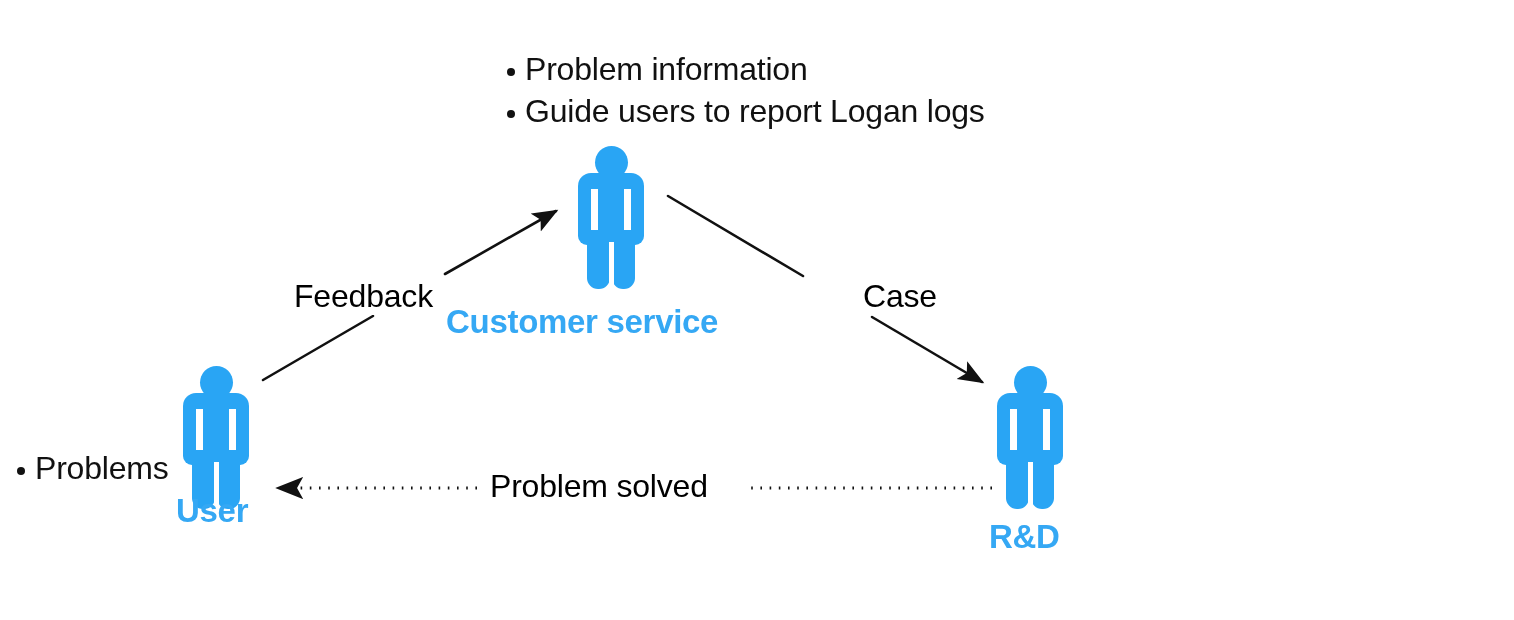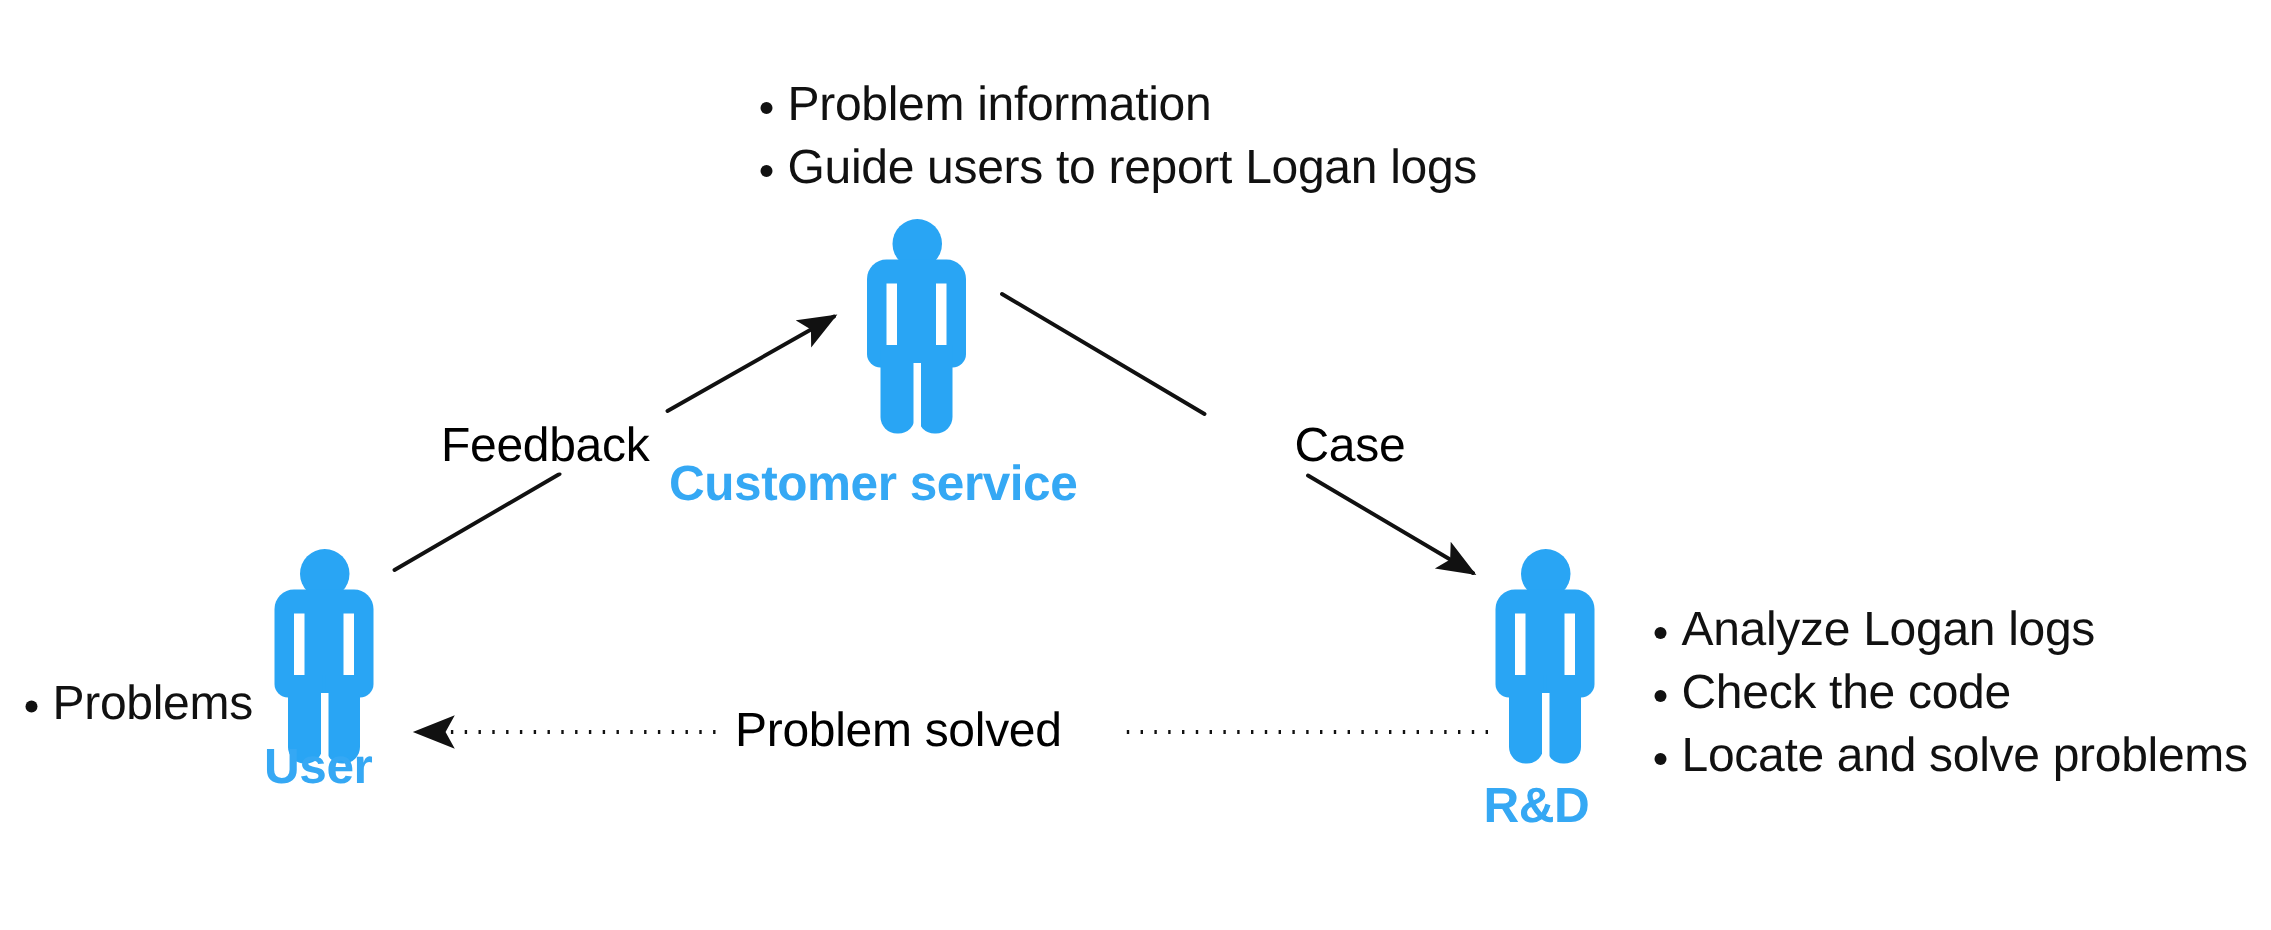--- a/index.html
+++ b/index.html
@@ -192,25 +192,20 @@
     <div class="body"></div>
     <div class="gap-l"></div>
     <div class="gap-r"></div>
     <div class="leg-l"></div>
     <div class="leg-r"></div>
     <div class="crotch"></div>
   </div>
 
   <div class="role-label" style="left:989px; top:518px;">R&amp;D</div>
 
-  <ul class="bullet-list" style="left:1102px; top:398px;">
-    <li>Analyze Logan logs</li>
-    <li>Check the code</li>
-    <li>Locate and solve problems</li>
-  </ul>
 
   <div class="edge-label" style="left:288px; top:278px;">Feedback</div>
 
   <div class="edge-label" style="left:845px; top:278px;margin-left:12px;">Case</div>
 
   <div class="edge-label" style="left:484px; top:468px;">Problem solved</div>
 
 </div>
 
 </body></html>

